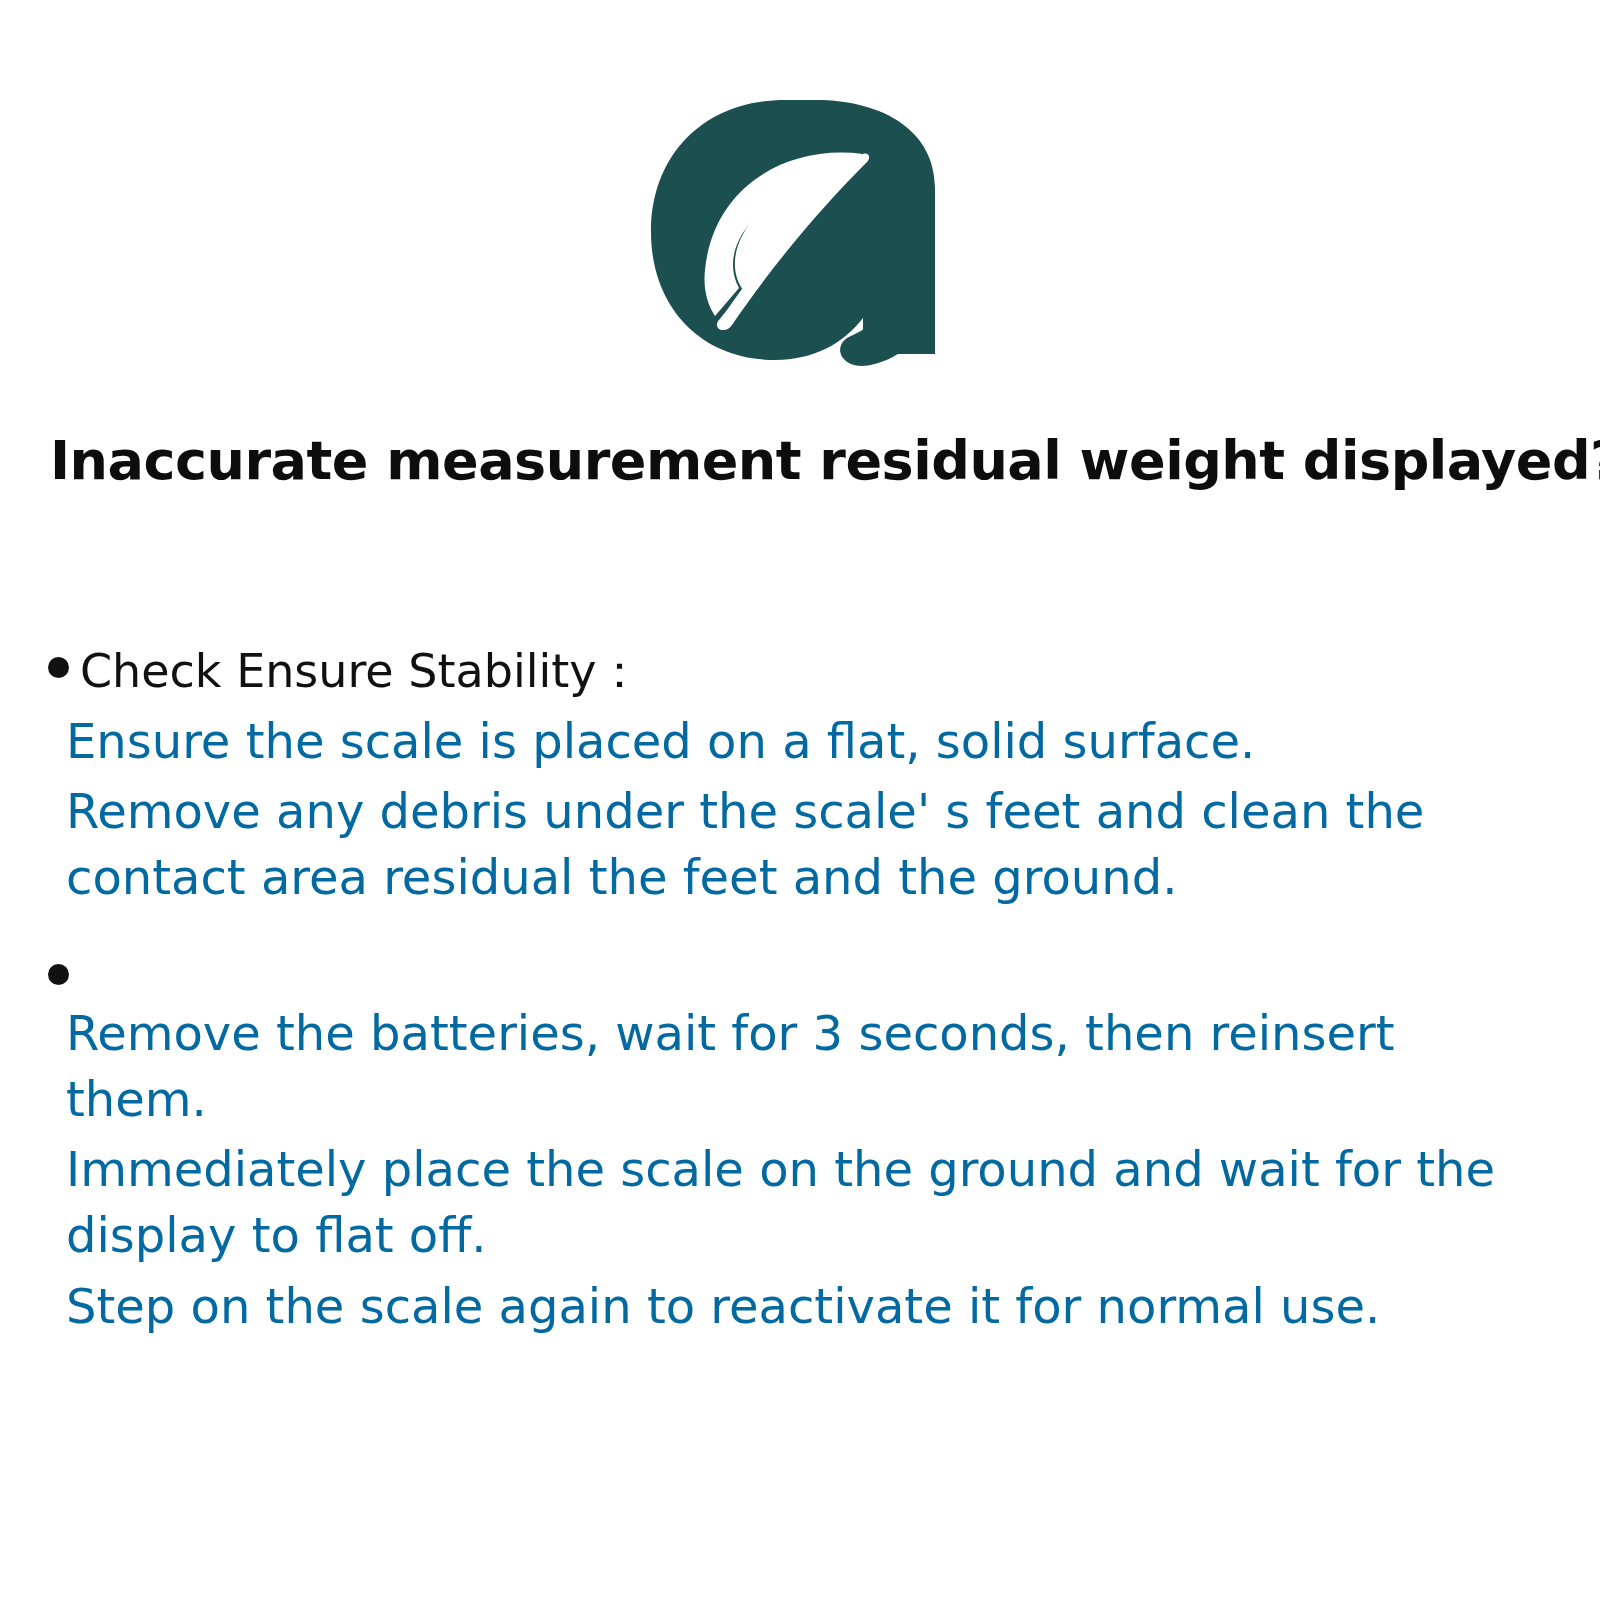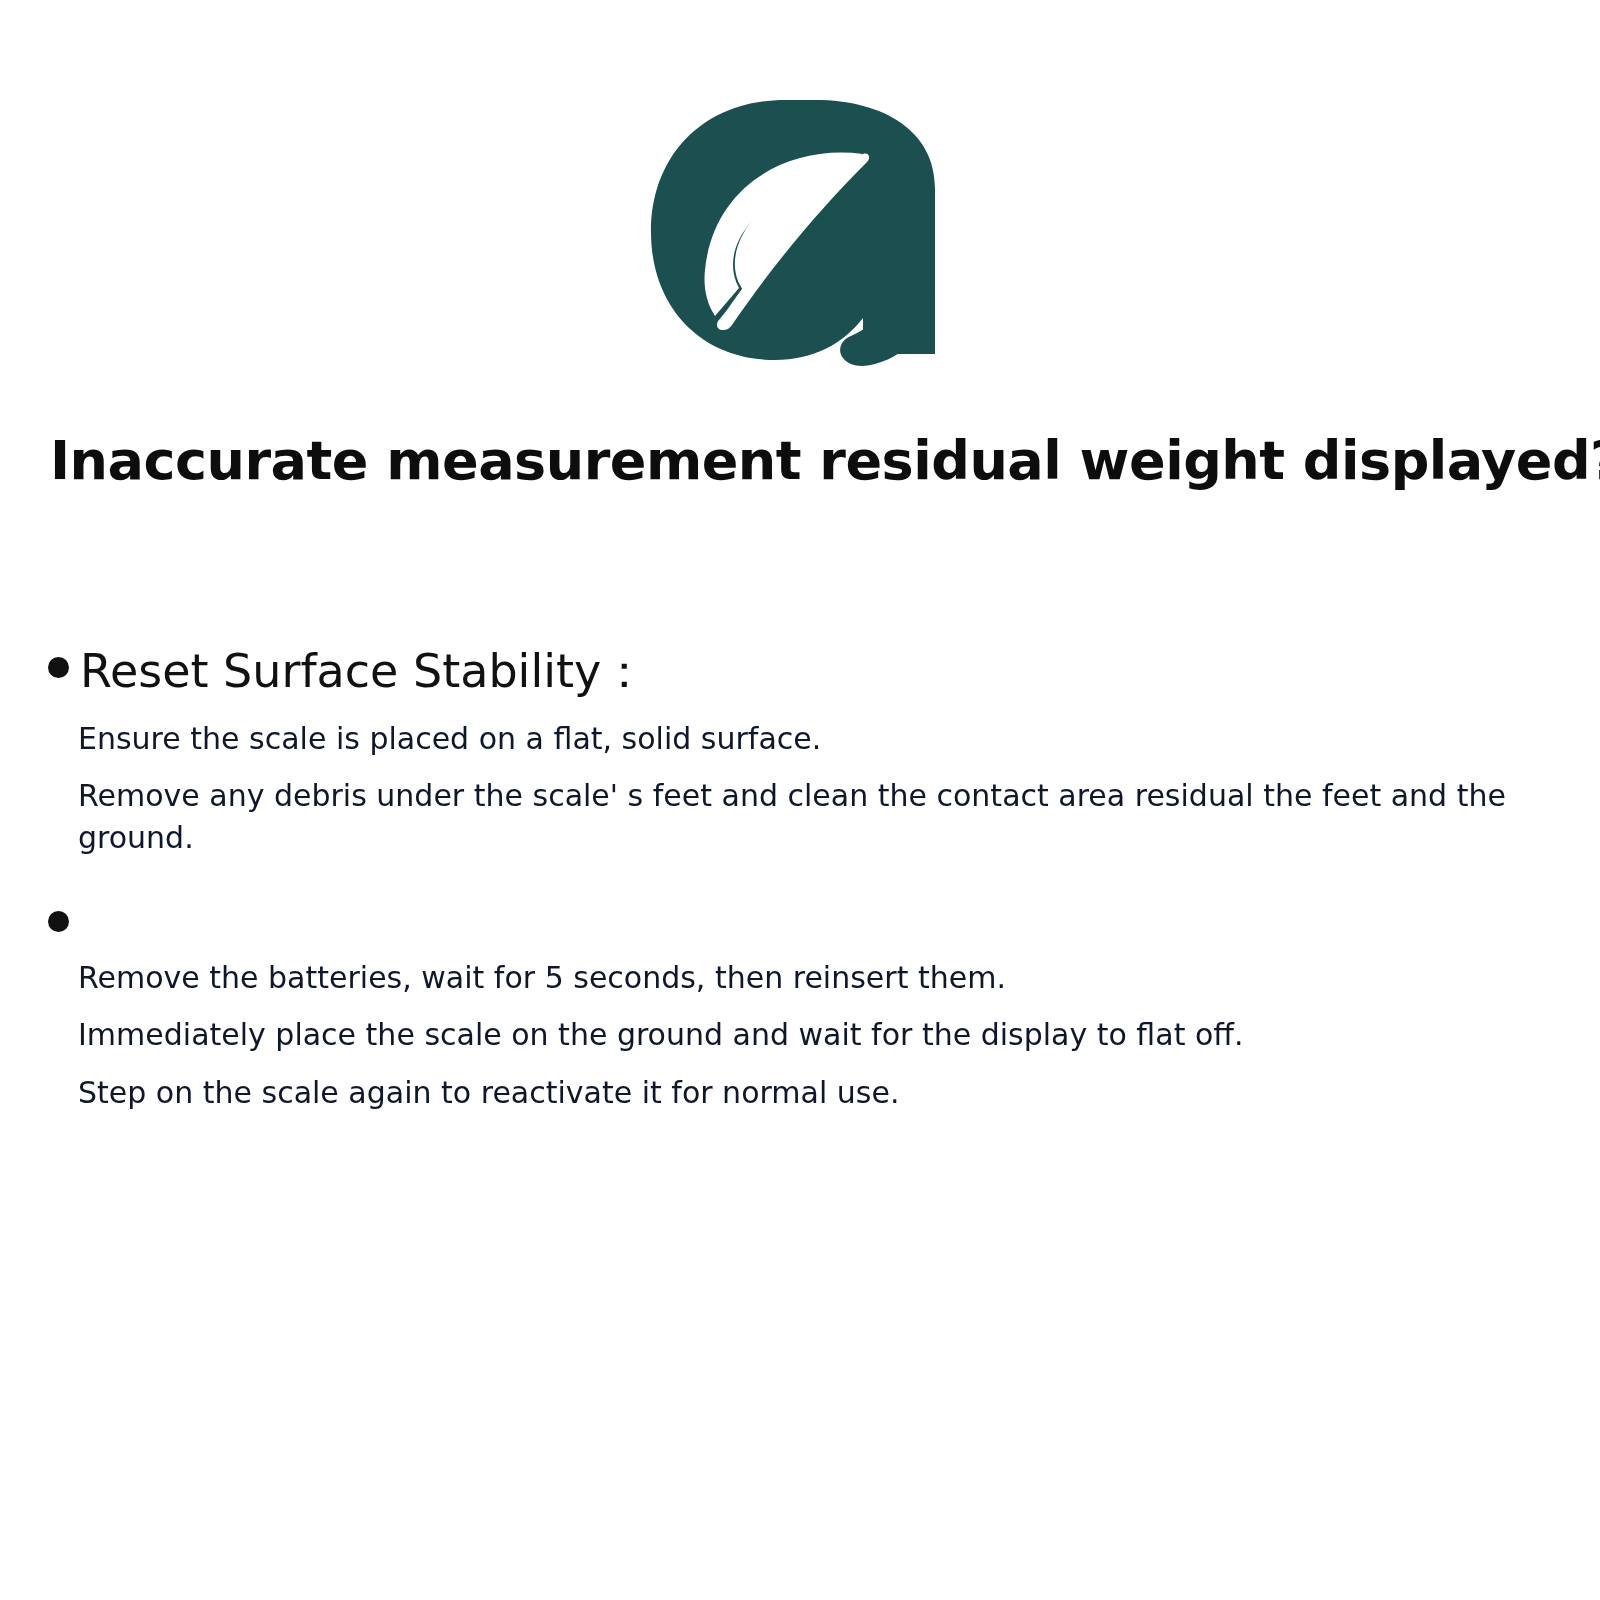--- a/index.html
+++ b/index.html
@@ -71,25 +71,25 @@
     background: #111111;
     margin-right: 11px;
     position: relative;
     top: -9px;
   }
   .sec-heading-text {
     font-size: 46px;
     font-weight: normal;
   }
   .sec-line {
-    font-size: 30px;
+    font-size: 48px;
     line-height: 1.38;
-    color: #0f172a;
+    color: #0369a1;
     padding-left: 14px;
-    margin: 16px;
+    margin: 4px;
   }
 </style>
 </head>
 <body>
 
 <div class="page">
 
   <div class="logo-wrap">
     <svg class="logo-mark" viewBox="0 0 330 290">
       <path d="M150 8 C70 8 16 62 16 140 C16 215 66 268 140 268 C178 268 208 252 228 226 L228 262 L300 262 L300 96 C300 40 250 8 180 8 Z" fill="#1c5050"></path>
@@ -100,29 +100,29 @@
     </svg>
   </div>
 
   <h1 class="headline">Inaccurate measurement residual weight displayed?</h1>
 
   <div class="content">
 
     <div class="section">
       <div class="sec-heading">
         <span class="bullet-dot"></span>
-        <span class="sec-heading-text">Reset Surface Stability：</span>
+        <span class="sec-heading-text">Check Ensure Stability：</span>
       </div>
       <p class="sec-line">Ensure the scale is placed on a flat, solid surface.</p>
       <p class="sec-line">Remove any debris under the scale' s feet and clean the contact area residual the feet and the ground.</p>
     </div>
 
     <div class="section">
       <div class="sec-heading">
         <span class="bullet-dot"></span>
       </div>
-      <p class="sec-line">Remove the batteries, wait for 5 seconds, then reinsert them.</p>
+      <p class="sec-line">Remove the batteries, wait for 3 seconds, then reinsert them.</p>
       <p class="sec-line">Immediately place the scale on the ground and wait for the display to flat off.</p>
       <p class="sec-line">Step on the scale again to reactivate it for normal use.</p>
     </div>
 
   </div>
 </div>
 
 </body></html>

